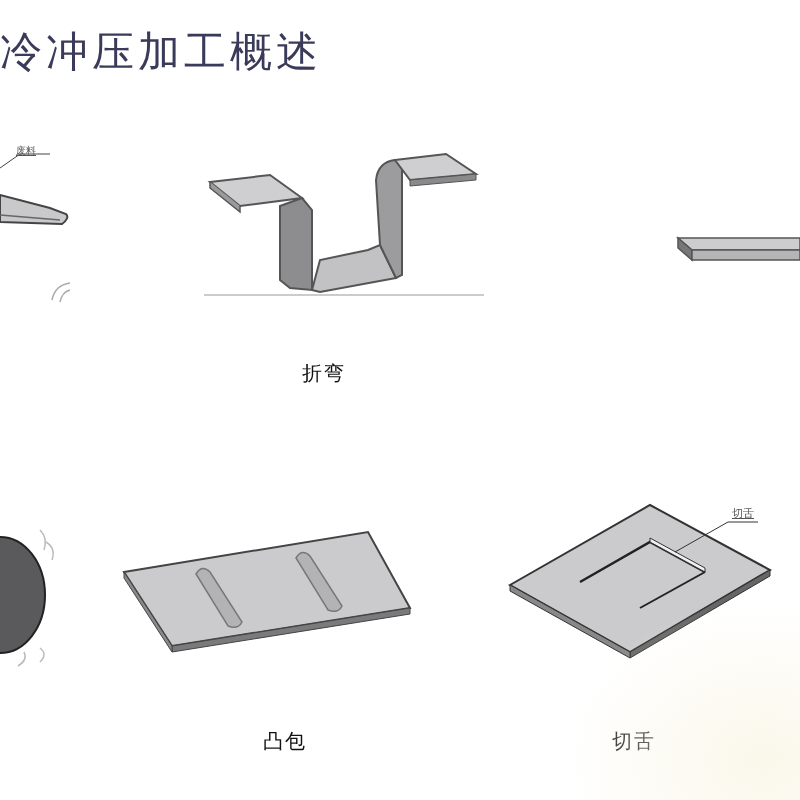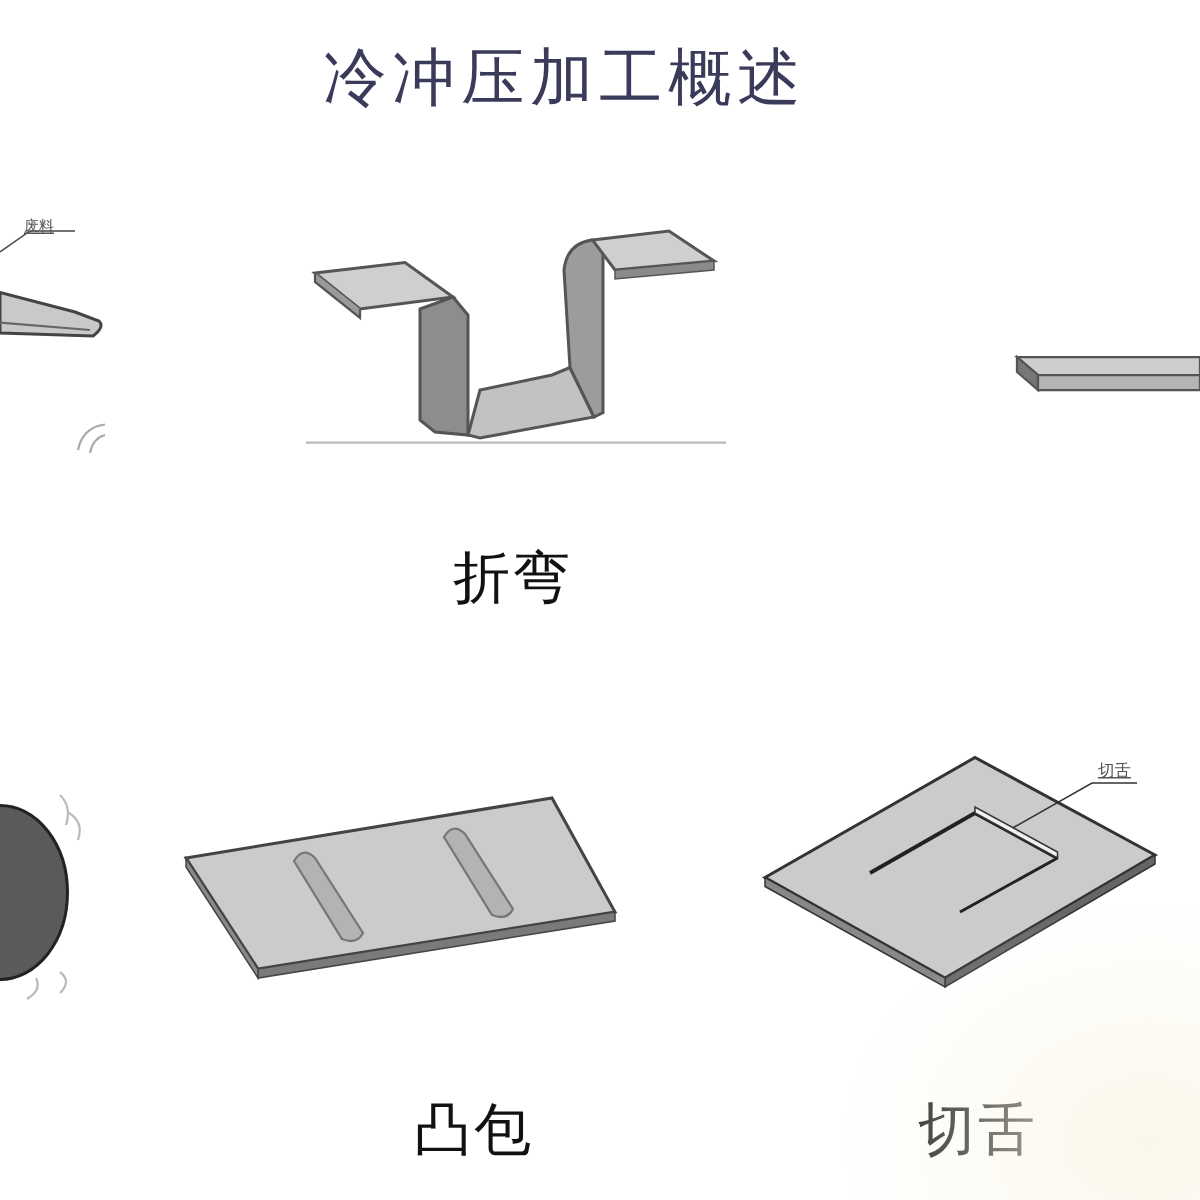--- a/index.html
+++ b/index.html
@@ -3,25 +3,25 @@
   <meta charset="utf-8">
   <style>
     html, body { margin: 0; padding: 0; }
     body {
       width: 800px; height: 800px; overflow: hidden; position: relative;
       background: #ffffff;
       font-family: "DejaVu Serif", "Liberation Serif", serif;
     }
     .title {
       position: absolute; left: 0; top: 24px; width: 709px;
-      text-align: center; font-size: 42px; color: #3a3a5a;
-      letter-spacing: 4px; font-weight: normal; padding-left: 22px;
+      font-size: 42px; color: #3a3a5a;
+      letter-spacing: 4px; font-weight: normal;
     }
     .caption {
-      position: absolute; font-size: 38px; color: #111;
+      position: absolute; font-size: 20px; color: #111;
       letter-spacing: 2px;
     }
     .callout {
       position: absolute; font-size: 11px; color: #555; text-decoration: underline;
     }
     svg.fig { position: absolute; overflow: visible; }
     .glow {
       position: absolute; right: 0; bottom: 0; width: 240px; height: 200px;
       background: radial-gradient(ellipse at 85% 80%, rgba(250,246,232,0.9), rgba(255,255,255,0) 70%);
     }
@@ -73,21 +73,21 @@
 </svg>
 
 <svg class="fig" style="left:110px;top:530px" width="310" height="140" viewBox="0 0 310 140">
   <path d="M14,42 L258,2 L300,78 L62,116 Z" fill="#cbcbcd" stroke="#444" stroke-width="2"></path>
   <path d="M62,116 L300,78 L300,84 L62,122 Z" fill="#7a7a7c" stroke="#444" stroke-width="1"></path>
   <path d="M14,42 L62,116 L62,122 L14,48 Z" fill="#8a8a8c" stroke="#444" stroke-width="1"></path>
 
   <path d="M86,44 Q92,34 100,42 L132,92 Q128,100 118,96 Z" fill="#b3b3b5" stroke="#777" stroke-width="1.5"></path>
   <path d="M186,28 Q192,18 200,26 L232,76 Q228,84 218,80 Z" fill="#b3b3b5" stroke="#777" stroke-width="1.5"></path>
 </svg>
-<div class="caption" style="left:276px;top:728px">凸包</div>
+<div class="caption" style="left:263px;top:728px">凸包</div>
 
 <svg class="fig" style="left:500px;top:490px" width="290" height="170" viewBox="0 0 290 170">
   <path d="M10,95 L150,15 L270,80 L130,162 Z" fill="#cbcbcd" stroke="#333" stroke-width="2"></path>
   <path d="M130,162 L270,80 L270,86 L130,168 Z" fill="#666" stroke="#333" stroke-width="1"></path>
   <path d="M10,95 L130,162 L130,168 L10,101 Z" fill="#888" stroke="#333" stroke-width="1"></path>
 
   <path d="M80,92 L150,52 L205,82" fill="none" stroke="#222" stroke-width="2.5"></path>
   <path d="M150,52 L205,82 L205,78 L150,48 Z" fill="#f0f0f0" stroke="#333" stroke-width="1"></path>
   <path d="M205,82 L140,118" fill="none" stroke="#222" stroke-width="2"></path>
 

